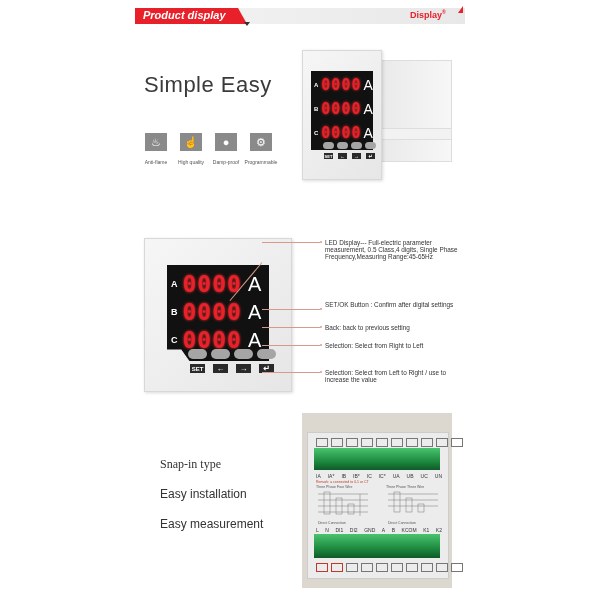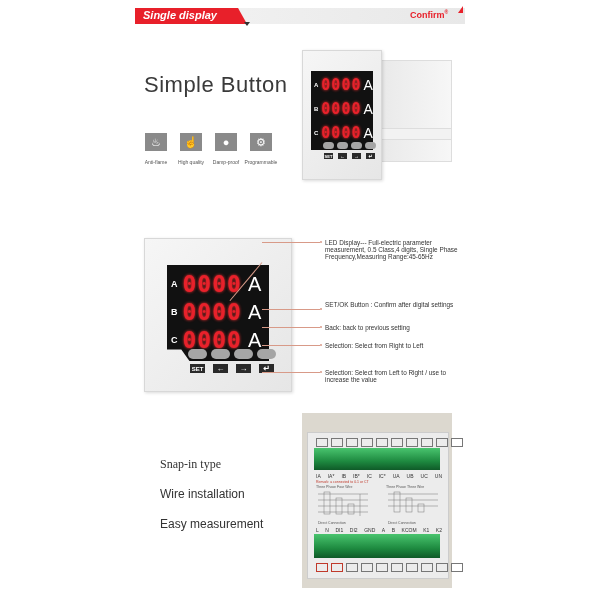--- a/index.html
+++ b/index.html
@@ -42,25 +42,25 @@
   .terminal{background:linear-gradient(180deg,#49c46e,#1e8a40 60%,#0f5a28);}
   .tnum{width:10px;height:7px;border:1px solid #777;font-size:4px;display:flex;align-items:center;justify-content:center;color:#555;}
   .tlbl{font-size:5px;color:#333;}
 </style>
 </head>
 <body>
 
 <div class="abs hdr-bar"></div>
 <div class="abs hdr-red"></div>
 <div class="abs hdr-red-tip"></div>
-<div class="abs hdr-title">Single display</div>
-<div class="abs hdr-brand"><span>Confirm</span><sup>®</sup></div>
+<div class="abs hdr-title">Product display</div>
+<div class="abs hdr-brand"><span>Display</span><sup>®</sup></div>
 <div class="abs hdr-flag"></div>
 
-<div class="abs big-title">Simple Button</div>
+<div class="abs big-title">Simple Easy</div>
 
 <div class="abs feat" style="left:145px">♨</div>
 <div class="abs feat-lbl" style="left:134px">Anti-flame</div>
 <div class="abs feat" style="left:180px">☝</div>
 <div class="abs feat-lbl" style="left:169px">High quality</div>
 <div class="abs feat" style="left:215px">●</div>
 <div class="abs feat-lbl" style="left:204px">Damp-proof</div>
 <div class="abs feat" style="left:250px">⚙</div>
 <div class="abs feat-lbl" style="left:239px">Programmable</div>
 
@@ -134,21 +134,21 @@
 <div class="abs leader-dot" style="left:320px;top:344px;"></div>
 <div class="abs leader-dot" style="left:320px;top:371px;"></div>
 
 <div class="abs callout" style="top:239px;">LED Display--- Full-electric parameter measurement, 0.5 Class,4 digits, Single Phase Frequency,Measuring Range:45-65Hz</div>
 <div class="abs callout" style="top:301px;">SET/OK Button : Confirm after digital settings</div>
 <div class="abs callout" style="top:324px;">Back: back to previous setting</div>
 <div class="abs callout" style="top:342px;">Selection: Select from Right to Left</div>
 <div class="abs callout" style="top:369px;">Selection: Select from Left to Right / use to increase the value</div>
 
 <div class="abs feat2" style="top:457px;font-family:Liberation Serif, serif;">Snap-in type</div>
-<div class="abs feat2" style="top:487px;">Wire installation</div>
+<div class="abs feat2" style="top:487px;">Easy installation</div>
 <div class="abs feat2" style="top:517px;">Easy measurement</div>
 
 <div class="abs back"></div>
 <div class="abs back-body">
 
   <div class="abs" style="left:8px;top:5px;display:flex;gap:3px;">
     <div class="tnum"></div>
       <div class="tnum"></div>
       <div class="tnum"></div>
       <div class="tnum"></div>

